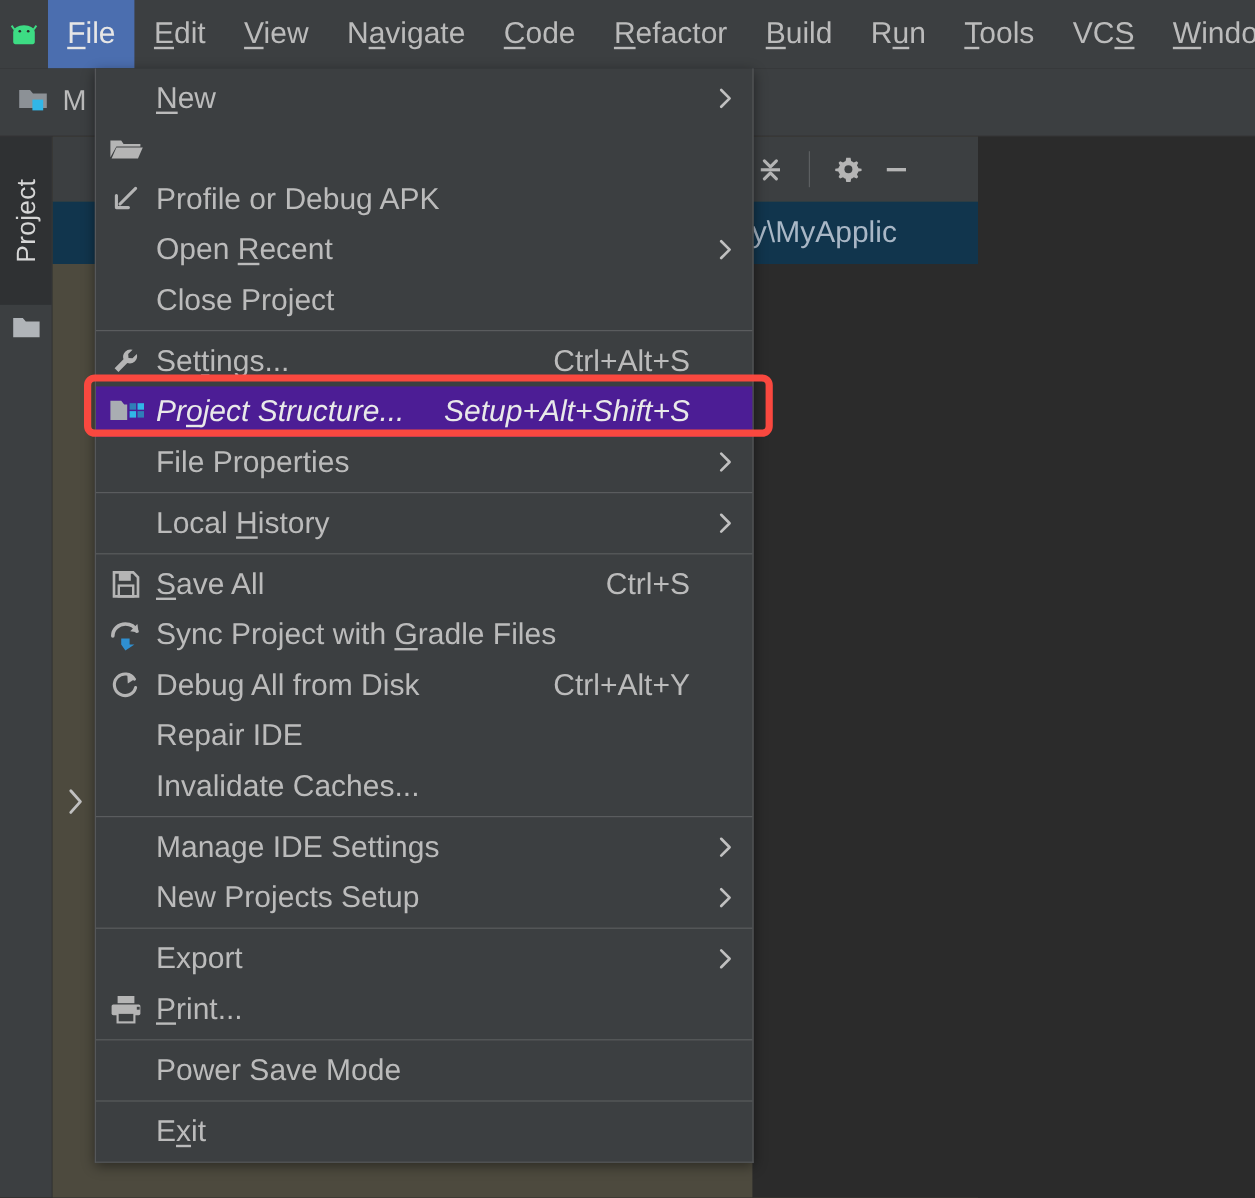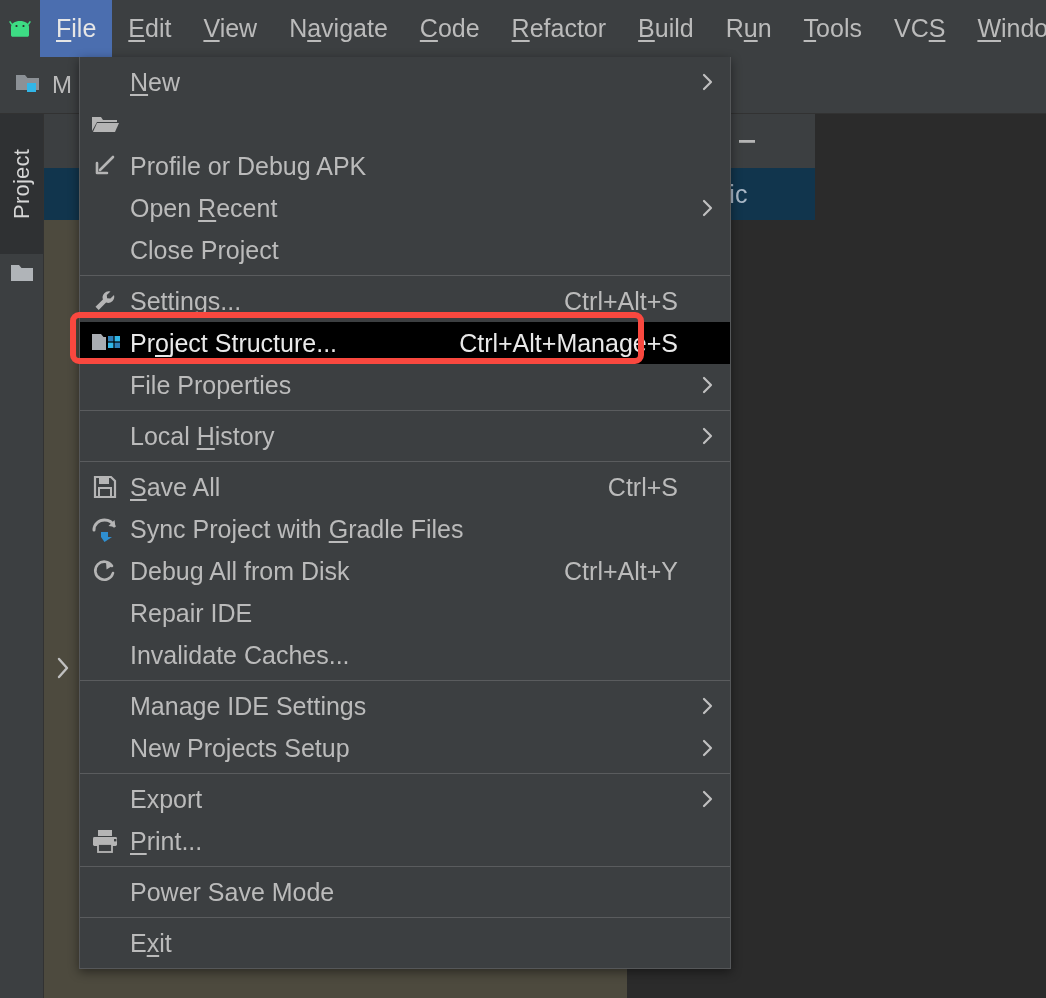--- a/index.html
+++ b/index.html
@@ -177,40 +177,41 @@
     position: absolute;
     left: 50px; top: 652px;
     width: 26px; height: 32px;
     display: flex; align-items: center; justify-content: center;
   }
 
   
   .dropdown {
     position: absolute;
     left: 79px; top: 57px;
-    width: 652px;
+    width: 549px;
     background: #3c3f41;
     border: 1px solid #555759;
     border-top: none;
     box-sizing: border-box;
     box-shadow: 0 3px 10px rgba(0,0,0,.45);
     padding: 4px 0 4px 0;
   }
   .mi {
     position: relative;
     display: flex;
     align-items: center;
     height: 42px;
     box-sizing: border-box;
     color: #bbbbbb;
     font-size: 25px;
   }
   .mi.selected {
-    background: #000000;
+    background: #4c1d95;
     color: #e9e9e9;
+    font-style: italic;
   }
   .mi-icon {
     width: 50px;
     min-width: 50px;
     display: flex;
     align-items: center;
     justify-content: center;
   }
   .mi-label {
     flex: 1 1 auto;
@@ -433,21 +434,21 @@
         <div class="mi-icon">
           <svg width="30" height="26" viewBox="0 0 30 26">
             <path d="M2 4 L11 4 L13.5 7 L16 7 L16 20 L2 20 Z" fill="#a9adb2"></path>
             <rect x="18" y="6" width="5.4" height="5.4" fill="#2f7fb8"></rect>
             <rect x="24.6" y="6" width="5.4" height="5.4" fill="#31b6e7"></rect>
             <rect x="18" y="12.6" width="5.4" height="5.4" fill="#31b6e7"></rect>
             <rect x="24.6" y="12.6" width="5.4" height="5.4" fill="#2f7fb8"></rect>
           </svg>
         </div>
         <div class="mi-label">Pr<span class="mnem">o</span>ject Structure...</div>
-        <div class="mi-accel">Ctrl+Alt+Manage+S</div>
+        <div class="mi-accel">Setup+Alt+Shift+S</div>
         <div class="mi-spacer"></div>
       </div>
       <div class="mi">
         <div class="mi-icon"></div>
         <div class="mi-label">File Properties</div>
         <div class="mi-arrow">
           <svg width="18" height="24" viewBox="0 0 18 24">
             <path d="M6 5 L13 12 L6 19" fill="none" stroke="#c0c0c0" stroke-width="2.2" stroke-linecap="round" stroke-linejoin="round"></path>
           </svg>
         </div>

